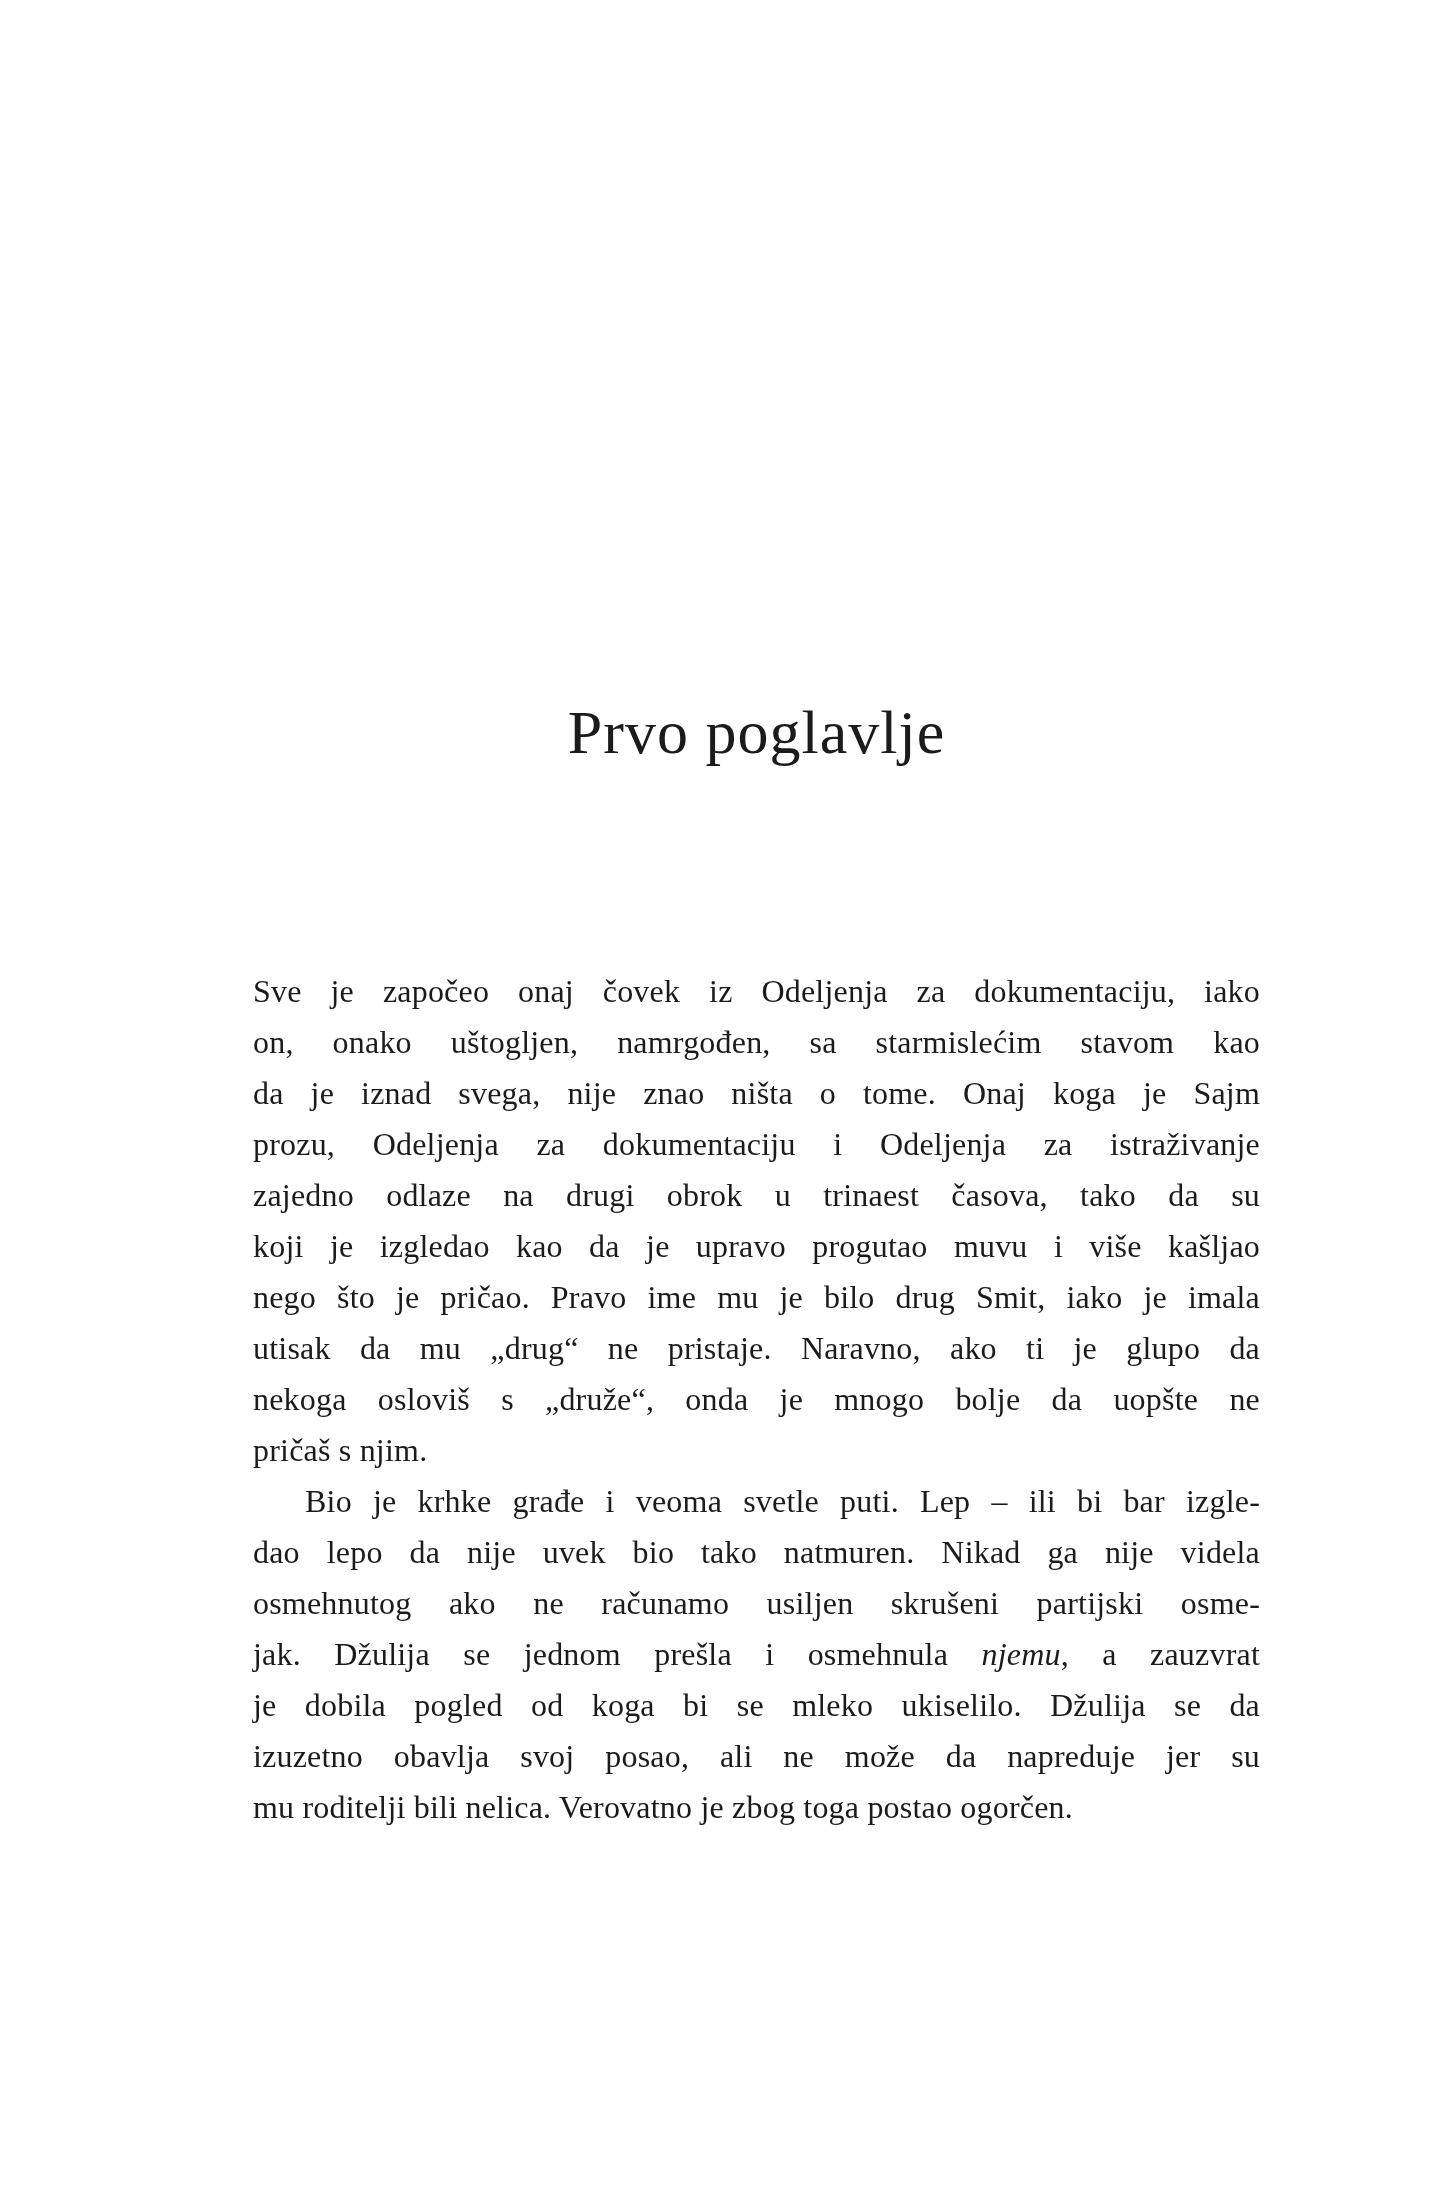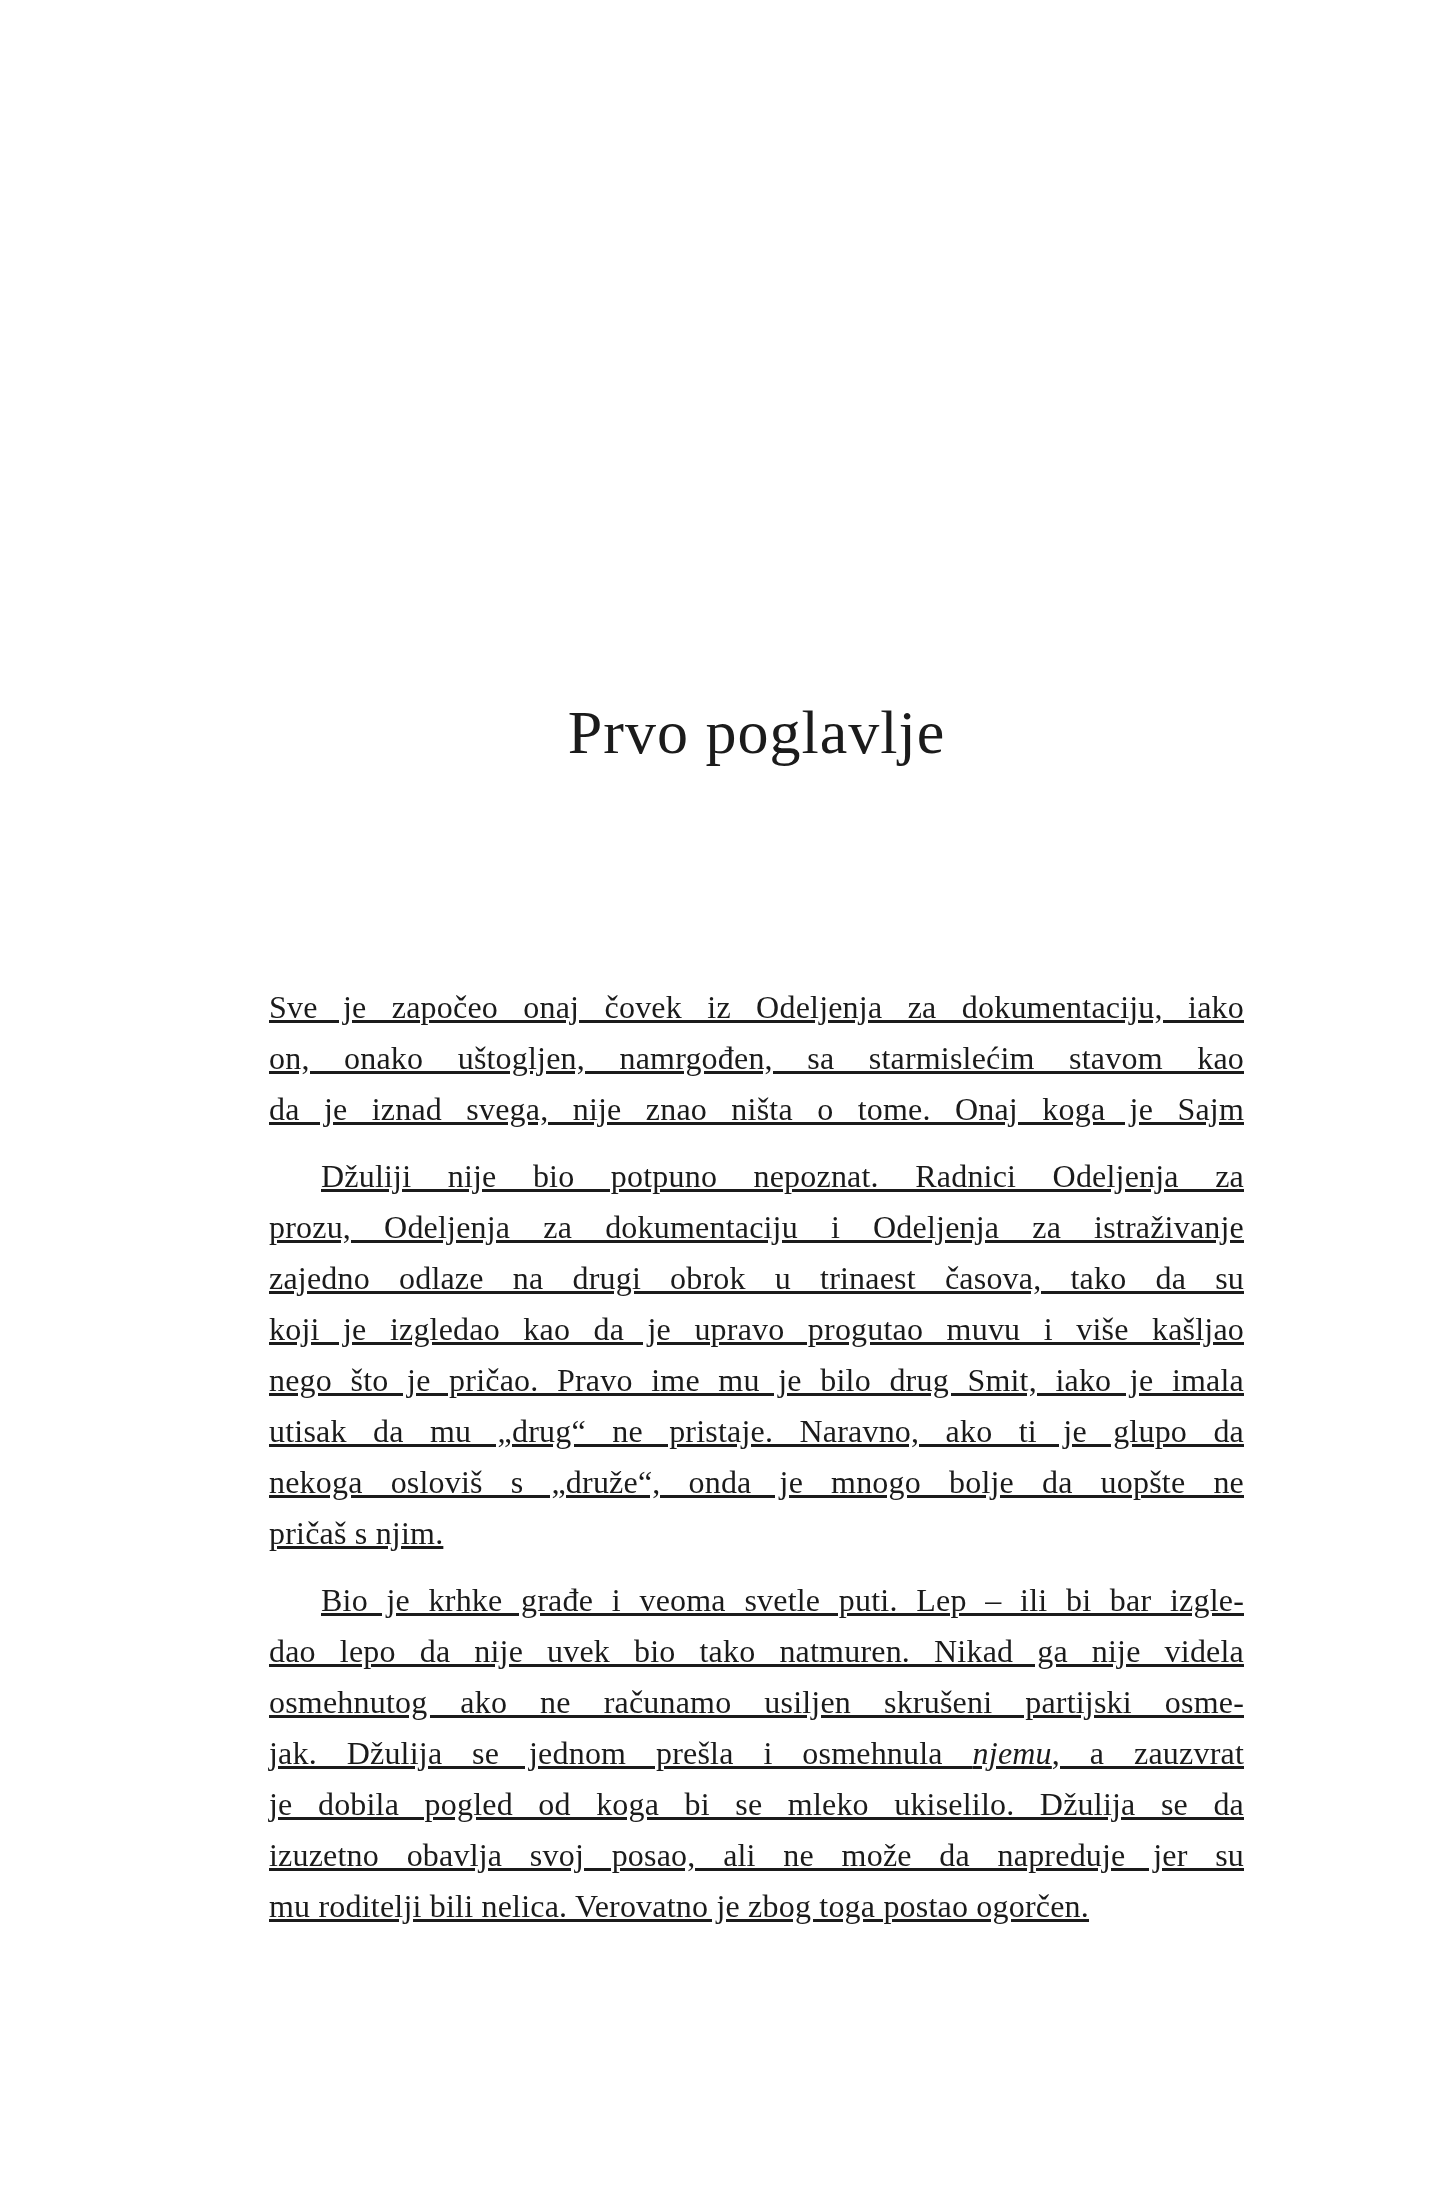--- a/index.html
+++ b/index.html
@@ -34,22 +34,21 @@
   .body-text {
     position: absolute;
     top: 966px;
     left: 253px;
     width: 1007px;
     font-size: 32px;
     line-height: 51px;
     letter-spacing: 0.2px;
   }
   .paragraph {
-    margin: 16px;
-    text-decoration: underline;
+    margin: 0;
   }
   .line {
     text-align: justify;
     text-align-last: justify;
     white-space: normal;
   }
   .line.last {
     text-align-last: left;
   }
   .line.indent {
@@ -64,21 +63,20 @@
 
 <div class="page">
   <div class="chapter-title">Prvo poglavlje</div>
   <div class="body-text">
       <div class="paragraph">
         <div class="line">Sve je započeo onaj čovek iz Odeljenja za dokumentaciju, iako</div>
         <div class="line">on, onako uštogljen, namrgođen, sa starmislećim stavom kao</div>
         <div class="line">da je iznad svega, nije znao ništa o tome. Onaj koga je Sajm</div>
       </div>
       <div class="paragraph">
-        <div class="line indent">Džuliji nije bio potpuno nepoznat. Radnici Odeljenja za</div>
         <div class="line">prozu, Odeljenja za dokumentaciju i Odeljenja za istraživanje</div>
         <div class="line">zajedno odlaze na drugi obrok u trinaest časova, tako da su</div>
         <div class="line">koji je izgledao kao da je upravo progutao muvu i više kašljao</div>
         <div class="line">nego što je pričao. Pravo ime mu je bilo drug Smit, iako je imala</div>
         <div class="line">utisak da mu „drug“ ne pristaje. Naravno, ako ti je glupo da</div>
         <div class="line">nekoga osloviš s „druže“, onda je mnogo bolje da uopšte ne</div>
         <div class="line last">pričaš s njim.</div>
       </div>
       <div class="paragraph">
         <div class="line indent">Bio je krhke građe i veoma svetle puti. Lep – ili bi bar izgle-</div>

